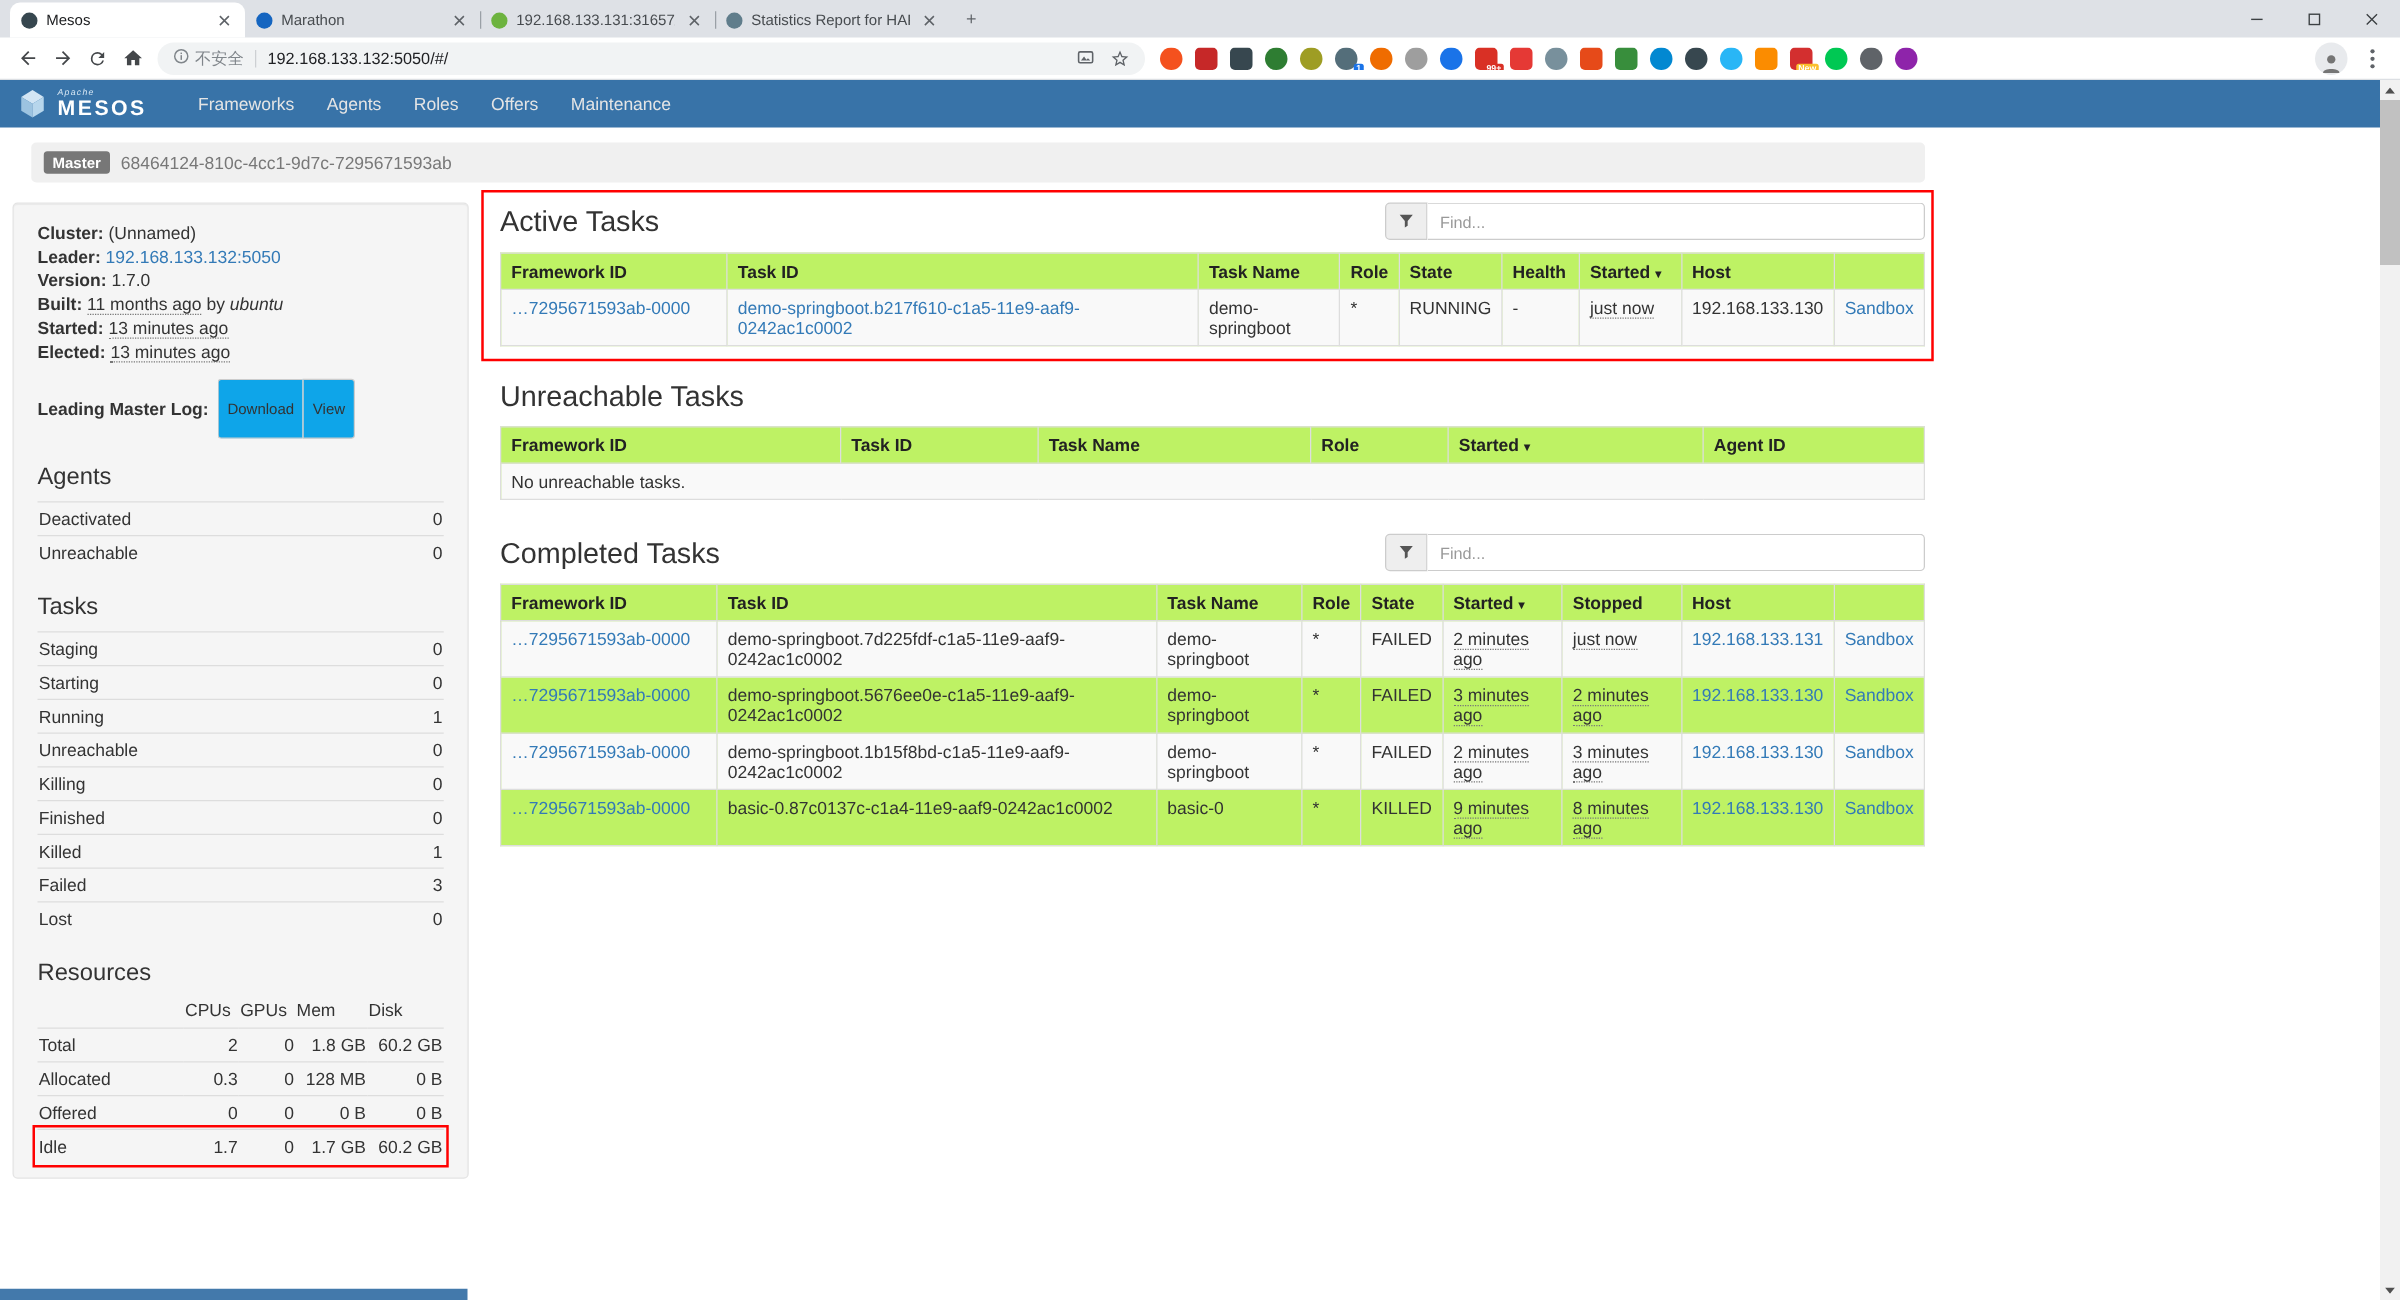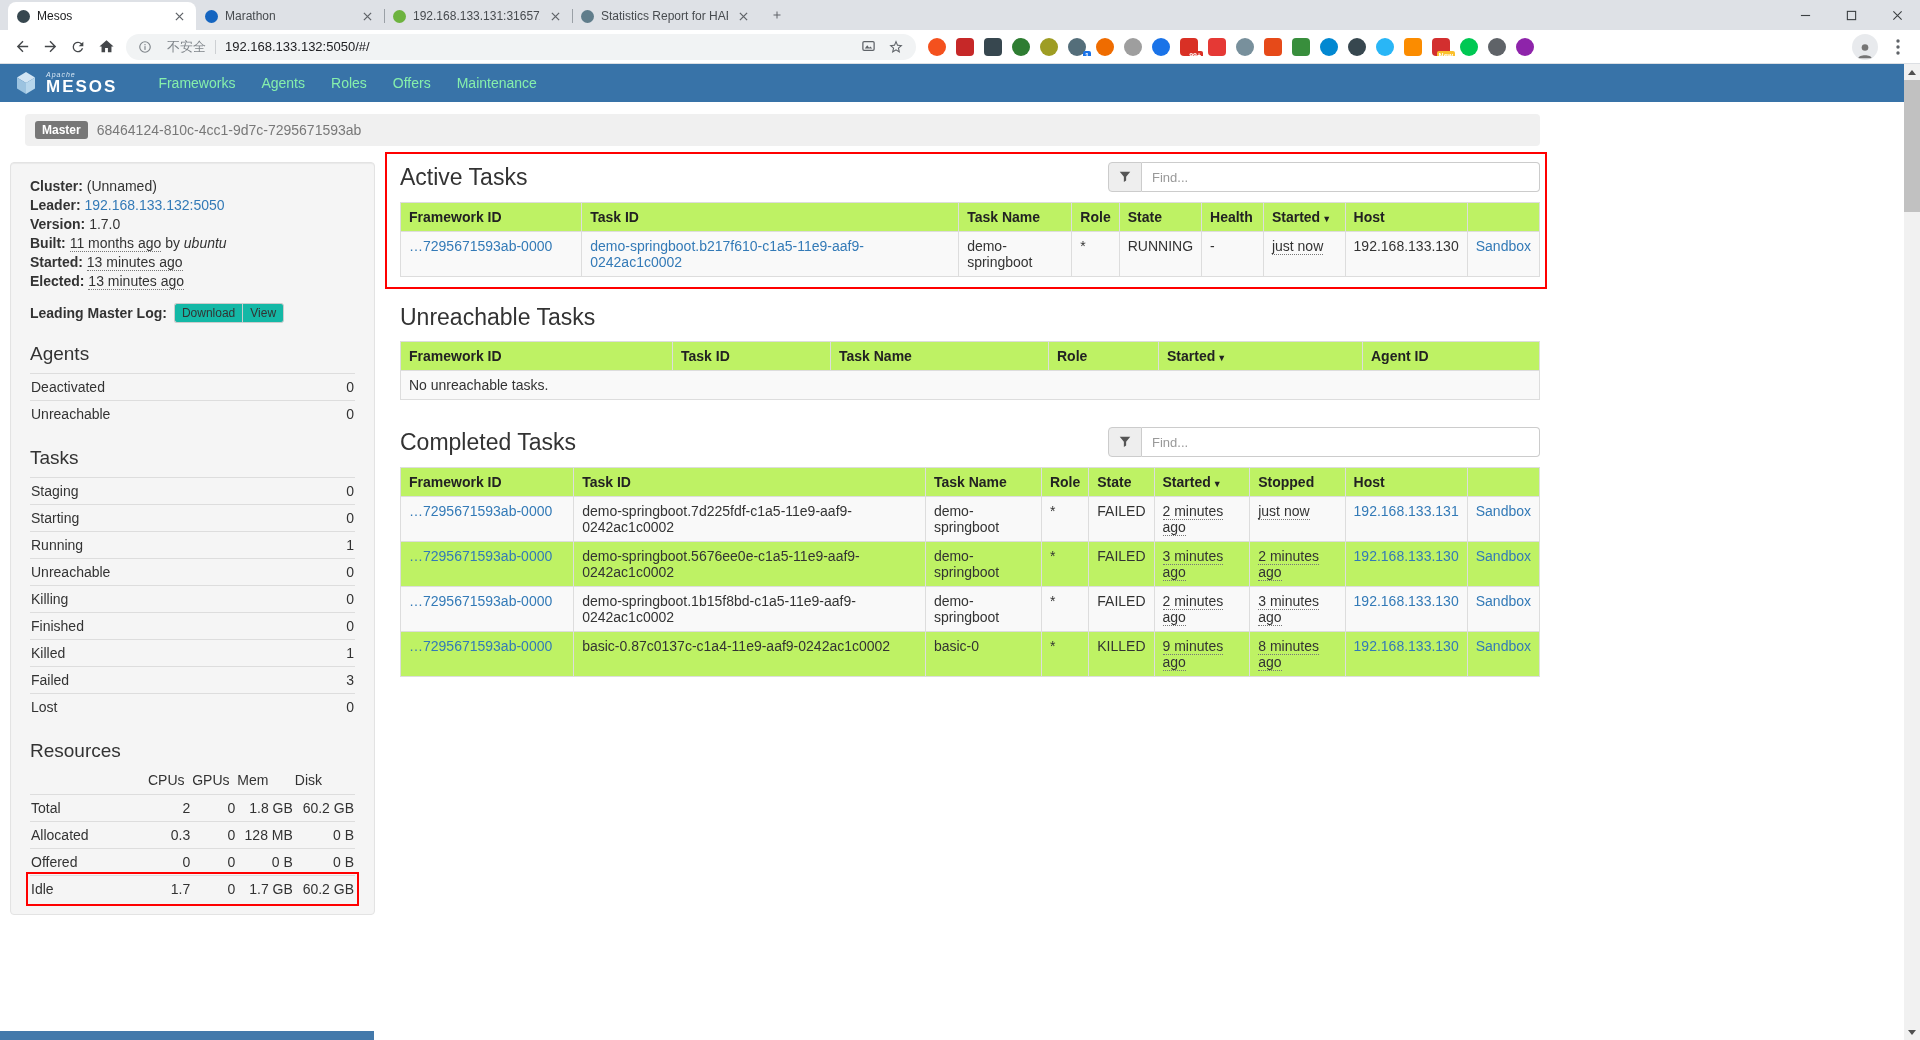--- a/index.html
+++ b/index.html
@@ -16,58 +16,58 @@
   .tab-title{flex:1;white-space:nowrap;overflow:hidden}
   .tab-close{width:16px;height:16px;flex:none;display:flex;align-items:center;justify-content:center;border-radius:50%}
   .new-tab{width:26px;height:26px;margin:0 0 2px 4px;display:flex;align-items:center;justify-content:center}
   .win-controls{position:absolute;right:0;top:0;height:30px;display:flex;z-index:3}
   .win-btn{width:46px;height:30px;display:flex;align-items:center;justify-content:center}
 
   .toolbar{height:34px;background:#fff;display:flex;align-items:center;padding:0 8px;border-bottom:1px solid #dcdfe3}
   .tool-btn{width:28px;height:28px;display:flex;align-items:center;justify-content:center;border-radius:50%;flex:none}
   .omnibox{width:790px;height:26px;margin-left:6px;background:#f1f3f4;border-radius:13px;display:flex;
     align-items:center;padding:0 12px;font-size:13px;flex:none}
-  .sec-chip{display:flex;align-items:center;gap:15px;color:#80868b}
+  .sec-chip{display:flex;align-items:flex-start;gap:4px;color:#80868b}
   .chip-div{width:1px;height:14px;background:#cdd0d3;margin:0 9px}
   .url{color:#202124;flex:1;white-space:nowrap;overflow:hidden}
   .omni-icons{display:flex;align-items:center;gap:12px}
   .extensions{display:flex;align-items:center;gap:10px;margin-left:12px;flex:1;overflow:hidden}
   .ext{width:18px;height:18px;border-radius:50%;position:relative;flex:none}
   .ext.sq{border-radius:4px}
   .ext-badge{position:absolute;bottom:-4px;right:-5px;background:#d93025;color:#fff;font-size:7px;line-height:1;
     padding:1px 2px;border-radius:2px;font-weight:bold}
   .avatar{width:26px;height:26px;border-radius:50%;background:#e8eaed;display:flex;align-items:flex-end;justify-content:center;
     margin-left:auto;flex:none;overflow:hidden}
   .menu-btn{width:28px;height:28px;display:flex;align-items:center;justify-content:center;flex:none;margin-left:6px}
 
   
   .page{position:relative;width:1904px;height:976px;overflow:hidden;background:#fff}
   .mesos-navbar{height:38px;background:#3873a8;display:flex;align-items:center;padding:0 14px}
   .brand{display:flex;align-items:center;gap:8px;margin-right:28px}
   .brand-text{display:flex;flex-direction:column;line-height:1}
   .brand-top{font-size:7px;color:#d7e7f4;font-style:italic;letter-spacing:1px}
   .brand-name{font-size:17px;font-weight:bold;color:#fff;letter-spacing:2px}
-  .nav-item{color:#86efac;font-size:14px;padding:0 13px;line-height:38px;cursor:pointer}
+  .nav-item{color:#e5e5e5;font-size:14px;padding:0 13px;line-height:38px;cursor:pointer}
 
   .master-bar{margin:12px 15px 0 25px;width:1515px;background:#f0f0f0;border-radius:4px;padding:7px 10px;
     display:flex;align-items:center;gap:9px}
   .master-badge{background:#777;color:#fff;font-size:12px;font-weight:bold;padding:2px 7px;border-radius:3px}
   .master-id{color:#787878;font-size:14px}
 
   .content{display:flex;margin-top:16px;padding-left:10px}
   a{color:#337ab7;text-decoration:none}
   .dotted{border-bottom:1px dotted #777}
 
   
   .sidebar{width:365px;flex:none;background:#f5f5f5;border:1px solid #e3e3e3;border-radius:4px;
     padding:15px 19px 12px;font-size:14px;box-shadow:inset 0 1px 1px rgba(0,0,0,.05);align-self:flex-start}
   .info-line{margin-bottom:3px}
   .log-line{margin-top:14px;display:flex;align-items:center;gap:7px}
   .btn-group{display:inline-flex}
-  .btn-xs{font-size:12px;padding:2px 7px;background:#14b8a6;border:1px solid #ccc;color:#333;font-family:inherit;cursor:pointer}
+  .btn-xs{font-size:12px;padding:16px 7px;background:#0ea5e9;border:1px solid #ccc;color:#333;font-family:inherit;cursor:pointer}
   .btn-xs:first-child{border-radius:3px 0 0 3px;border-right:none}
   .btn-xs:last-child{border-radius:0 3px 3px 0}
   .side-h{font-size:19px;font-weight:normal;color:#333;margin:20px 0 8px}
   .side-table{width:100%;border-collapse:collapse}
   .side-table td,.side-table th{padding:5px 1px;border-top:1px solid #ddd;font-size:14px;color:#333;
     text-align:left;font-weight:normal}
   .side-table .num{text-align:right}
   .res-table th{border-top:none;padding:2px 1px 6px;color:#333}
   .res-table th:first-child{text-align:left}
   .res-table td:first-child{width:36%}

